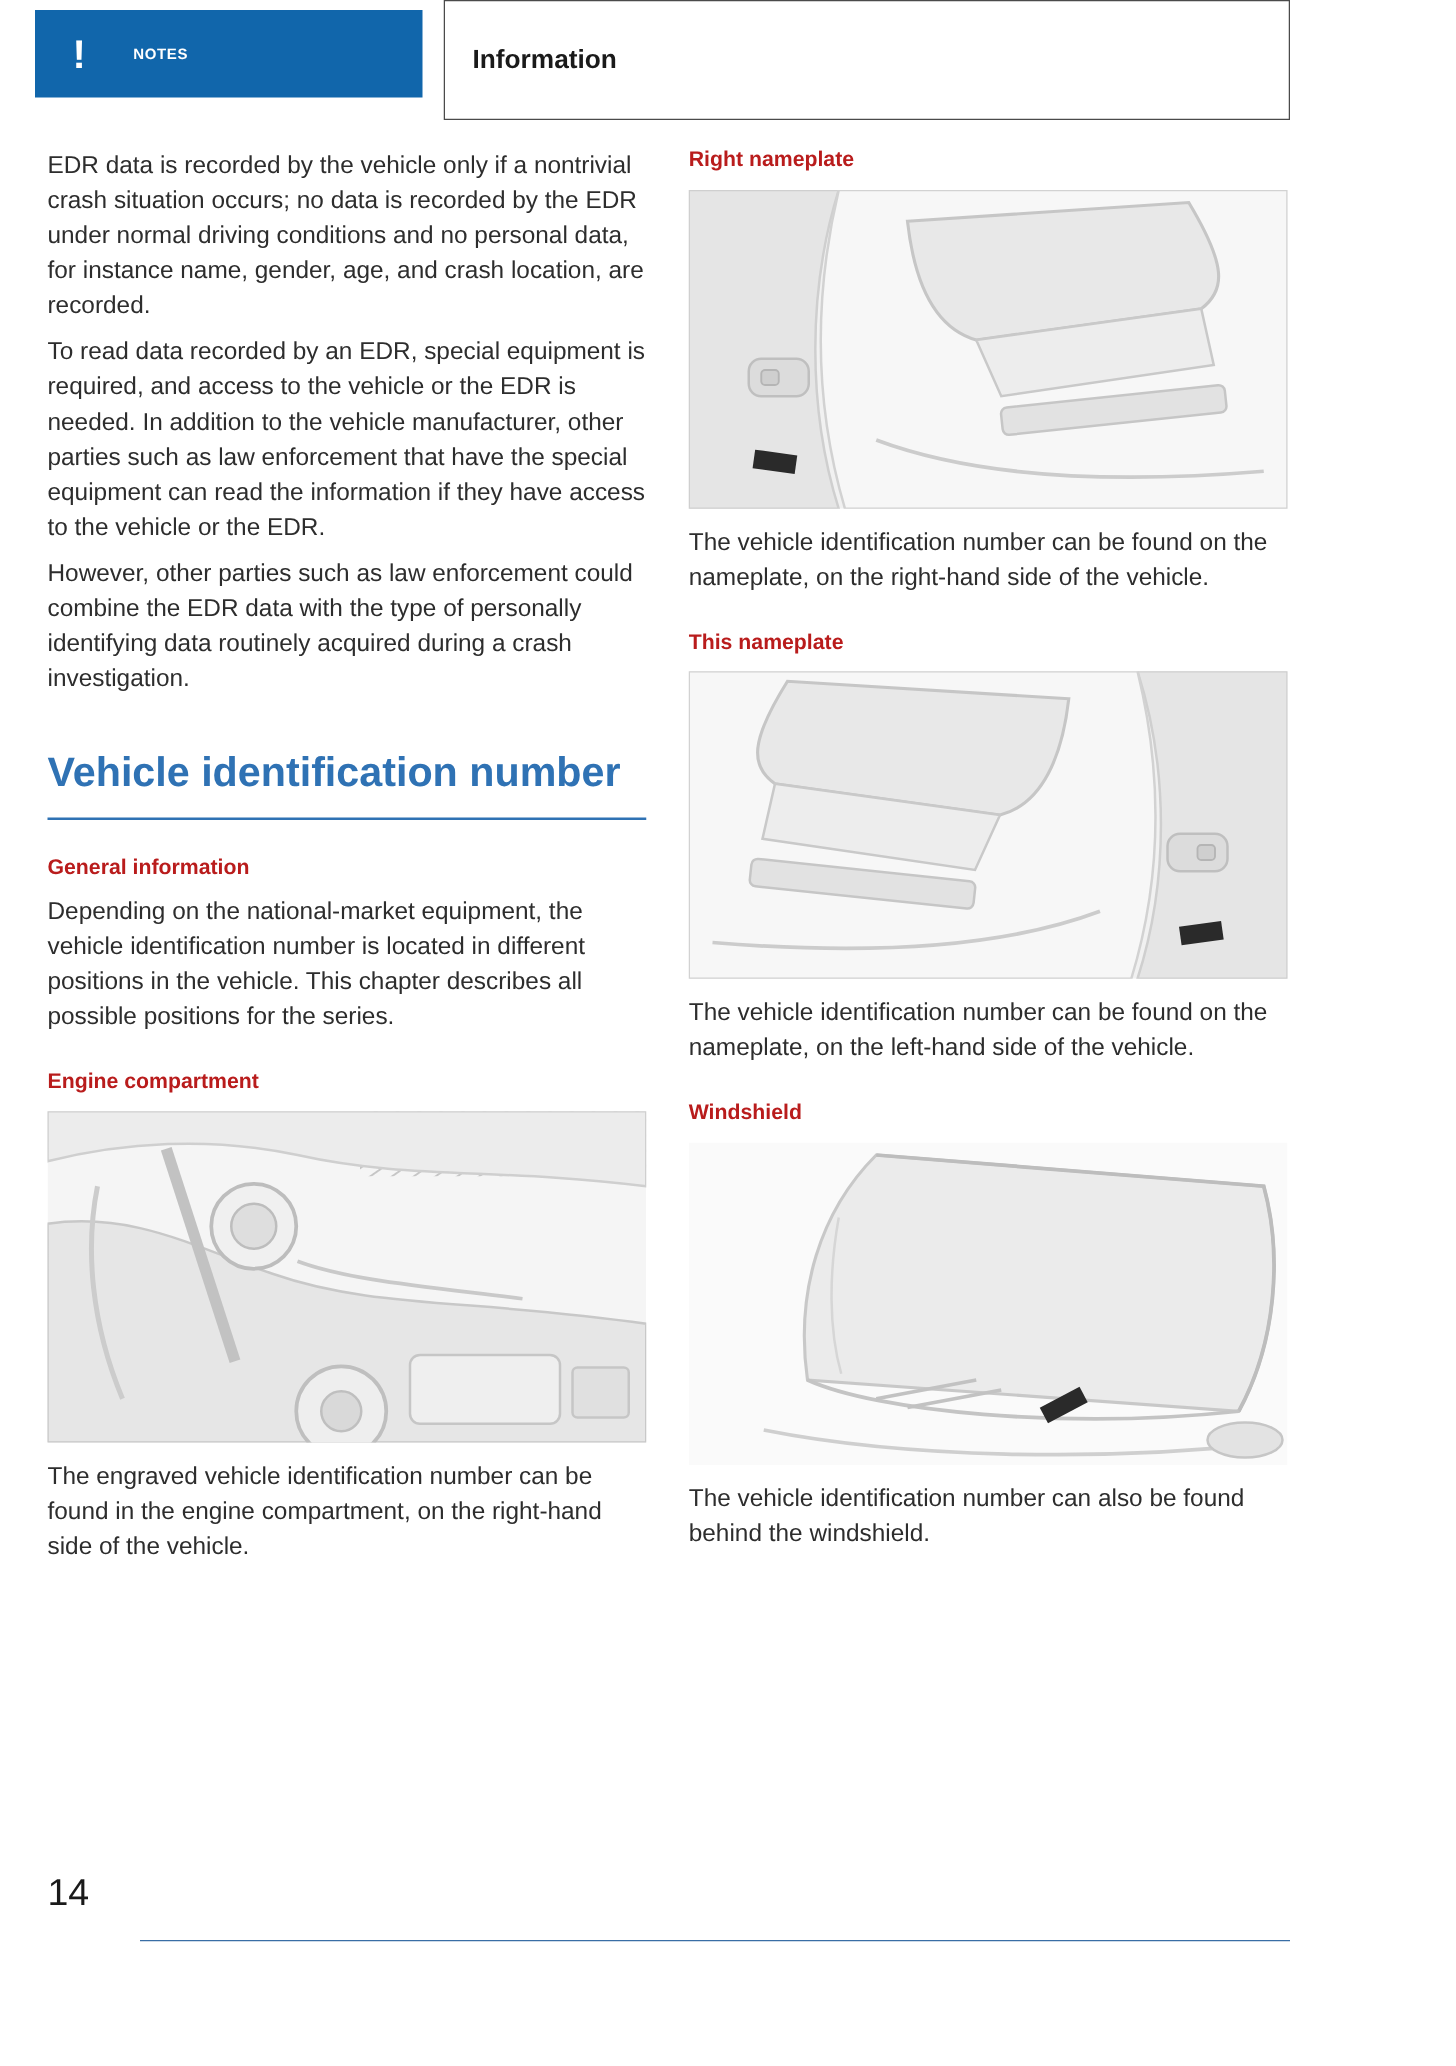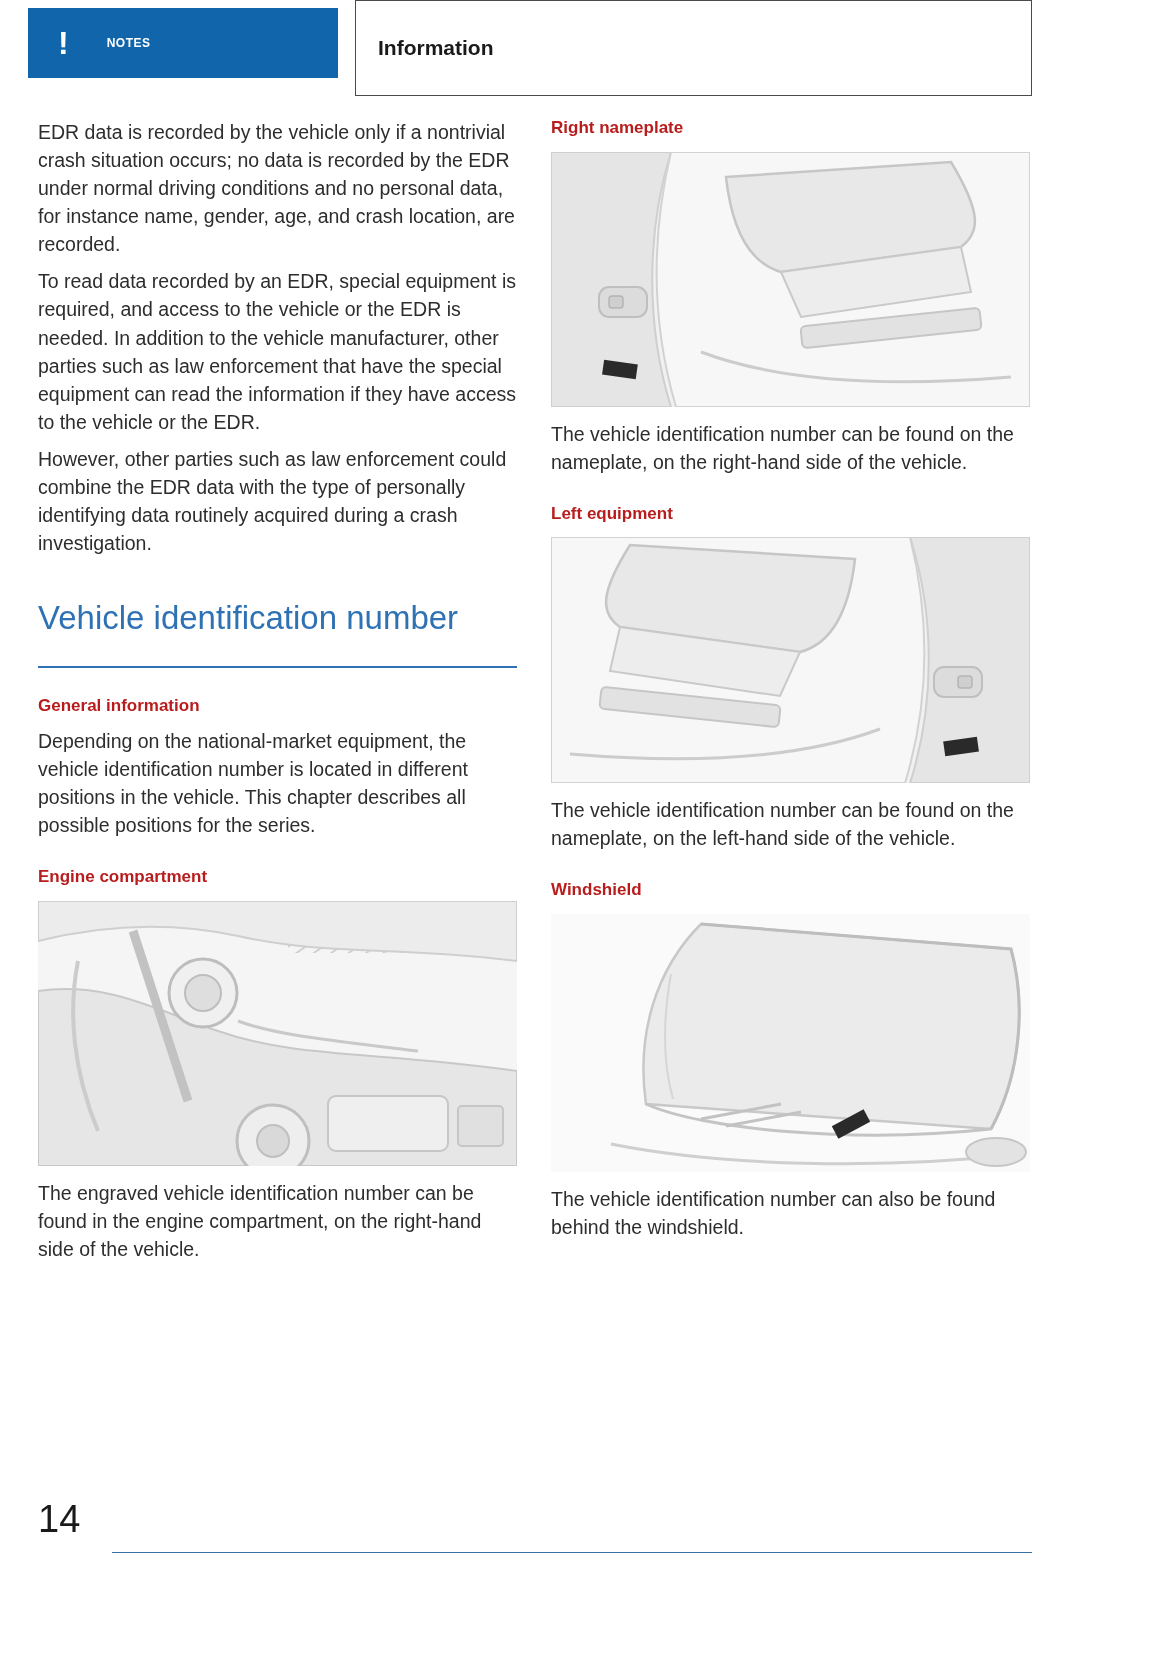--- a/index.html
+++ b/index.html
@@ -61,46 +61,46 @@
   .col { width: 479px; }
   .col > :first-child { margin-top: 0; }
   p.body {
     font-size: 19.5px;
     line-height: 1.44;
     color: #2d2d2d;
     margin: 0 0 9px 0;
   }
   h1.chapter {
     font-size: 33px;
-    font-weight: 400;
+    font-weight: 700;
     color: #2f72b4;
     line-height: 1.18;
     margin: 42px 0 0 0;
-    padding-bottom: 28px;
+    padding-bottom: 16px;
     border-bottom: 2px solid #2f72b4;
   }
   h2.sub {
     font-size: 17px;
     font-weight: 700;
     color: #b91c1c;
     margin: 28px 0 11px 0;
     line-height: 1.15;
   }
   figure.illustration {
     margin: 14px 0 13px 0;
     width: 479px;
     line-height: 0;
   }
   figure.illustration svg { display: block; }
   
   .page-number {
     position: absolute;
     left: 38px;
     top: 1498px;
-    font-size: 38px;
+    font-size: 30px;
     color: #1a1a1a;
   }
   .footer-rule {
     position: absolute;
     left: 112px;
     top: 1552px;
     width: 920px;
     border-top: 1.5px solid #3a6ea5;
   }
 </style>
@@ -170,21 +170,21 @@
           <rect x="58" y="144" width="14" height="12" rx="3" fill="#cfcfcf" stroke="#b5b5b5" stroke-width="1.5"></rect>
           <path d="M175,25 L400,10 C430,60 430,80 410,95 L230,120 C195,110 180,70 175,25 Z" fill="#e8e8e8" stroke="#c6c6c6" stroke-width="2.5"></path>
           <path d="M230,120 L410,95 L420,140 L250,165 Z" fill="#ededed" stroke="#c9c9c9" stroke-width="2"></path>
           <rect x="250" y="165" width="180" height="22" rx="5" fill="#e2e2e2" stroke="#c6c6c6" stroke-width="2" transform="rotate(-6 340 176)"></rect>
           <path d="M150,200 C230,230 340,235 460,225" stroke="#cccccc" stroke-width="3" fill="none"></path>
           <rect x="52" y="210" width="34" height="15" fill="#2a2a2a" transform="rotate(8 69 217)"></rect>
         </svg>
       </figure>
       <p class="body">The vehicle identification number can be found on the nameplate, on the right-hand side of the vehicle.</p>
 
-      <h2 class="sub">Left equipment</h2>
+      <h2 class="sub">This nameplate</h2>
       <figure class="illustration">
         <svg width="479" height="246" viewBox="0 0 479 246" xmlns="http://www.w3.org/2000/svg">
           <rect x="0" y="0" width="479" height="246" fill="#f1f1f1"></rect>
           <path d="M479,0 L359,0 C384,78 384,168 359,246 L479,246 Z" fill="#e5e5e5" stroke="#cfcfcf" stroke-width="2"></path>
           <path d="M359,0 C379,82 379,164 354,246 L0,246 L0,0 Z" fill="#f7f7f7" stroke="#d2d2d2" stroke-width="2"></path>
           <rect x="383" y="130" width="48" height="30" rx="10" fill="#dcdcdc" stroke="#bfbfbf" stroke-width="2"></rect>
           <rect x="407" y="139" width="14" height="12" rx="3" fill="#cfcfcf" stroke="#b5b5b5" stroke-width="1.5"></rect>
           <path d="M304,22 L79,8 C49,56 49,76 69,90 L249,115 C284,106 299,66 304,22 Z" fill="#e8e8e8" stroke="#c6c6c6" stroke-width="2.5"></path>
           <path d="M249,115 L69,90 L59,134 L229,159 Z" fill="#ededed" stroke="#c9c9c9" stroke-width="2"></path>
           <rect x="49" y="159" width="180" height="22" rx="5" fill="#e2e2e2" stroke="#c6c6c6" stroke-width="2" transform="rotate(6 139 170)"></rect>

